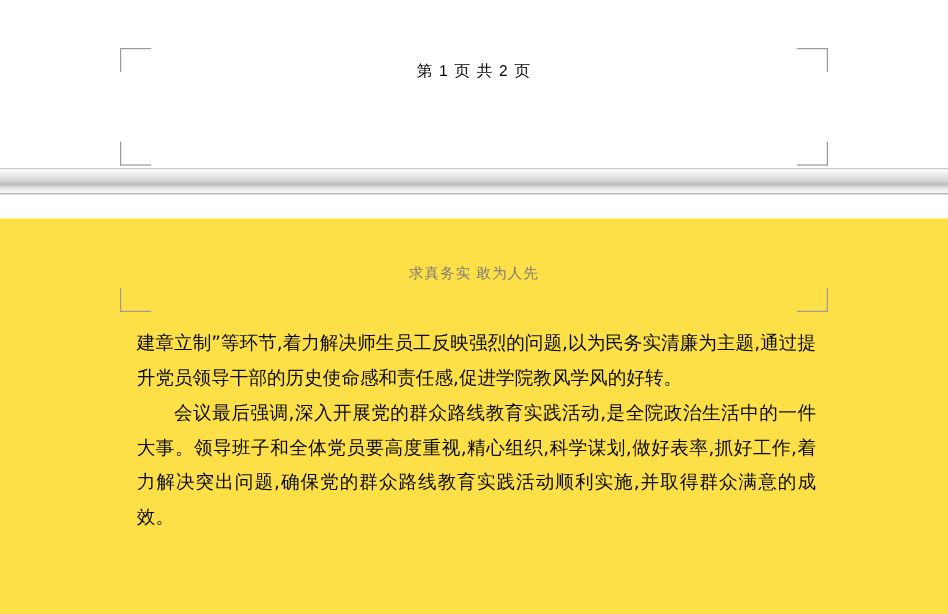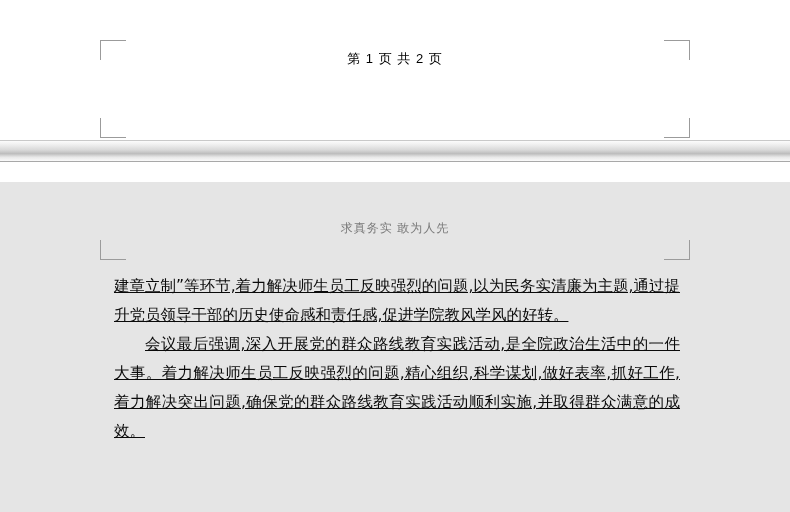--- a/index.html
+++ b/index.html
@@ -105,21 +105,21 @@
     position: absolute;
     left: 0; right: 0;
     top: 21px;
     height: 1px;
     background: #a8a8a8;
   }
 
   
   .page-body {
     position: relative;
-    background: #e5e5e5;
+    background: #fde047;
     height: 330px;
   }
   .header-motto {
     position: absolute;
     top: 38px;
     left: 0;
     width: 790px;
     text-align: center;
     font-family: "Liberation Sans", sans-serif;
     font-size: 12px;
@@ -141,21 +141,20 @@
     width: 566px;
     font-family: "DejaVu Sans", sans-serif;
     font-size: 15.5px;
     line-height: 29px;
     color: #0a0a0a;
     text-align: justify;
   }
   .doc-text p {
     margin: 0;
     white-space: pre-wrap;
-    text-decoration: underline;
   }
   .doc-text p.indent {
     text-indent: 2em;
   }
 </style>
 </head>
 <body>
 
 <div class="page">
 
@@ -173,17 +172,17 @@
     <div class="gap-line-bottom"></div>
   </div>
 
   <div class="page-body">
     <div class="header-motto">求真务实 敢为人先</div>
     <div class="mark p2l"></div>
     <div class="mark p2r"></div>
 
     <div class="doc-text">
       <p>建章立制”等环节,着力解决师生员工反映强烈的问题,以为民务实清廉为主题,通过提升党员领导干部的历史使命感和责任感,促进学院教风学风的好转。</p>
-      <p class="indent">会议最后强调,深入开展党的群众路线教育实践活动,是全院政治生活中的一件大事。着力解决师生员工反映强烈的问题,精心组织,科学谋划,做好表率,抓好工作,着力解决突出问题,确保党的群众路线教育实践活动顺利实施,并取得群众满意的成效。</p>
+      <p class="indent">会议最后强调,深入开展党的群众路线教育实践活动,是全院政治生活中的一件大事。领导班子和全体党员要高度重视,精心组织,科学谋划,做好表率,抓好工作,着力解决突出问题,确保党的群众路线教育实践活动顺利实施,并取得群众满意的成效。</p>
     </div>
   </div>
 
 </div>
 
 </body></html>

